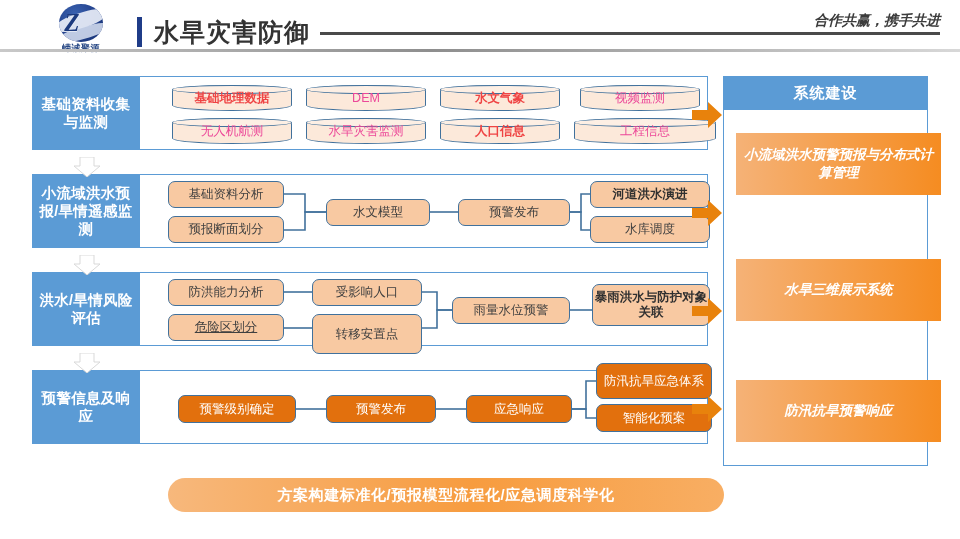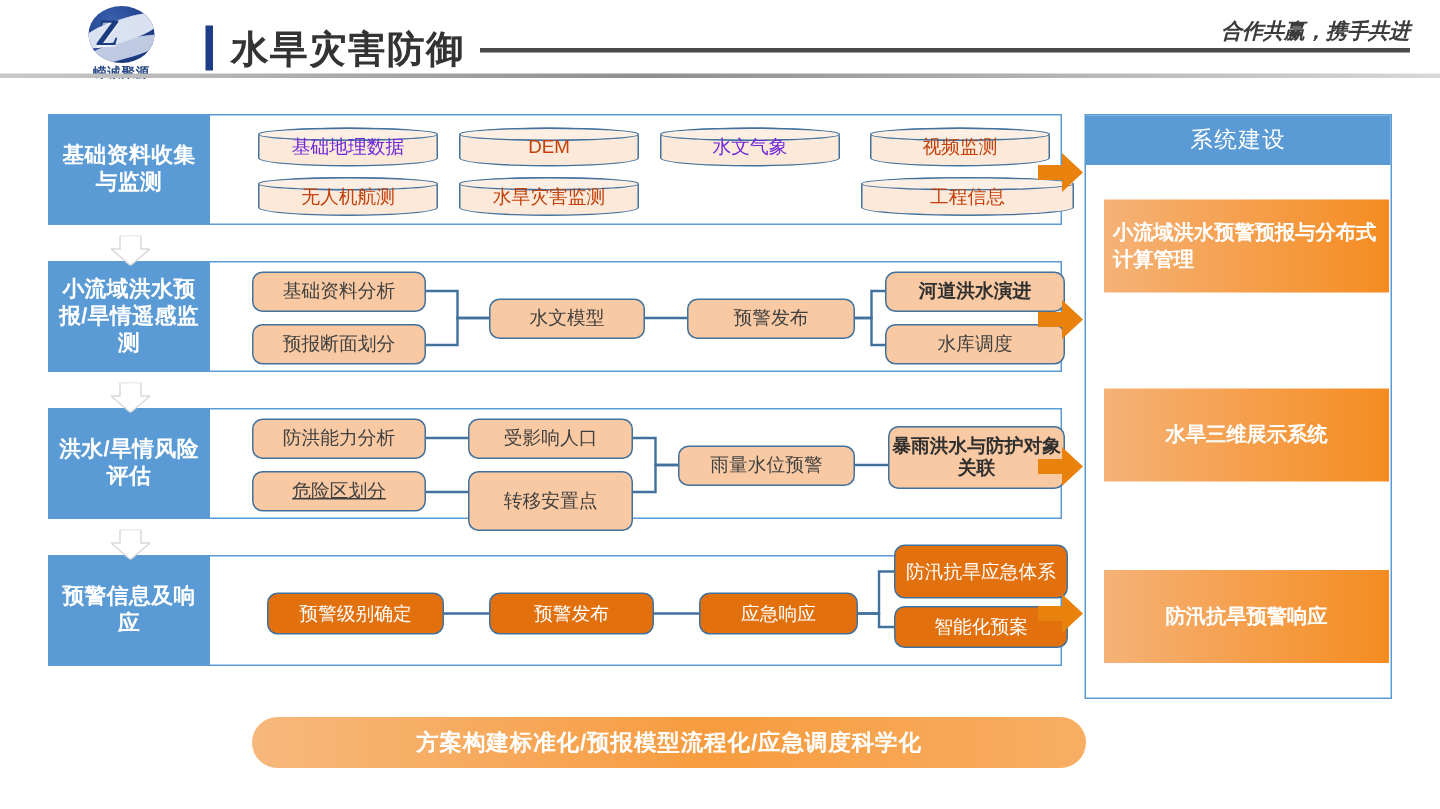--- a/index.html
+++ b/index.html
@@ -92,44 +92,44 @@
     box-sizing:border-box;
   }
   .cyl .cyl-top{
     position:absolute;left:0;top:0;width:100%;height:34%;
     border:1.5px solid #41719C;border-radius:50%;box-sizing:border-box;
     background:#FDEFE4;
   }
   .cyl .cyl-label{
     position:absolute;left:0;top:0;width:100%;height:100%;
     display:flex;align-items:center;justify-content:center;
-    font-size:12.5px;color:#c2410c;z-index:2;
-  }
-  .cyl .cyl-label.hl{color:#6d28d9;font-weight:normal;}
+    font-size:12.5px;color:#ec4899;z-index:2;
+  }
+  .cyl .cyl-label.hl{color:#ef4444;font-weight:bold;}
   .conn-svg{position:absolute;z-index:2;overflow:visible;}
 
   
   .r-arrow{position:absolute;width:30px;height:26px;z-index:7;}
 
   
   .panel{
     position:absolute;left:723px;top:76px;width:205px;height:390px;
     border:1.6px solid #5B9BD5;box-sizing:border-box;background:#ffffff;
   }
   .panel-head{
     position:absolute;left:0;top:0;width:100%;height:33px;background:#5B9BD5;
-    color:#fff;font-weight:normal;font-size:15px;display:flex;align-items:center;
+    color:#fff;font-weight:bold;font-size:15px;display:flex;align-items:center;
     justify-content:center;letter-spacing:1px;
   }
   .panel-item{
-    position:absolute;left:12px;width:190px;height:62px;
+    position:absolute;left:12px;width:205px;height:62px;
     background:linear-gradient(to right,#F5B277,#F58C21);
     color:#ffffff;font-weight:bold;font-size:13.5px;line-height:1.35;
-    display:flex;align-items:center;justify-content:center;text-align:left;
-    box-sizing:border-box;padding:0 6px;
+    display:flex;align-items:center;justify-content:center;text-align:center;
+    box-sizing:border-box;padding:0 6px;font-style:italic;
   }
 
   
   .banner{
     position:absolute;left:168px;top:478px;width:556px;height:34px;
     border-radius:17px;background:linear-gradient(to right,#F7B87C,#F79C3F 55%,#F8AE63);
     color:#ffffff;font-weight:bold;font-size:15px;letter-spacing:.6px;
     display:flex;align-items:center;justify-content:center;
   }
 </style>
@@ -178,20 +178,25 @@
 
       <div class="cyl" style="left:32px;top:41px;width:120px;height:26px;">
         <div class="cyl-body"></div>
         <div class="cyl-top"></div>
         <div class="cyl-label">无人机航测</div>
       </div>
       <div class="cyl" style="left:166px;top:41px;width:120px;height:26px;">
         <div class="cyl-body"></div>
         <div class="cyl-top"></div>
         <div class="cyl-label">水旱灾害监测</div>
+      </div>
+      <div class="cyl" style="left:300px;top:41px;width:120px;height:26px;">
+        <div class="cyl-body"></div>
+        <div class="cyl-top"></div>
+        <div class="cyl-label hl">人口信息</div>
       </div>
       <div class="cyl" style="left:434px;top:41px;width:120px;height:26px;padding-left:22px;">
         <div class="cyl-body"></div>
         <div class="cyl-top"></div>
         <div class="cyl-label">工程信息</div>
       </div>
     </div>
 
     <div class="r-arrow" style="left:660px;top:26px;">
       <svg width="30" height="26" viewBox="0 0 30 26">

